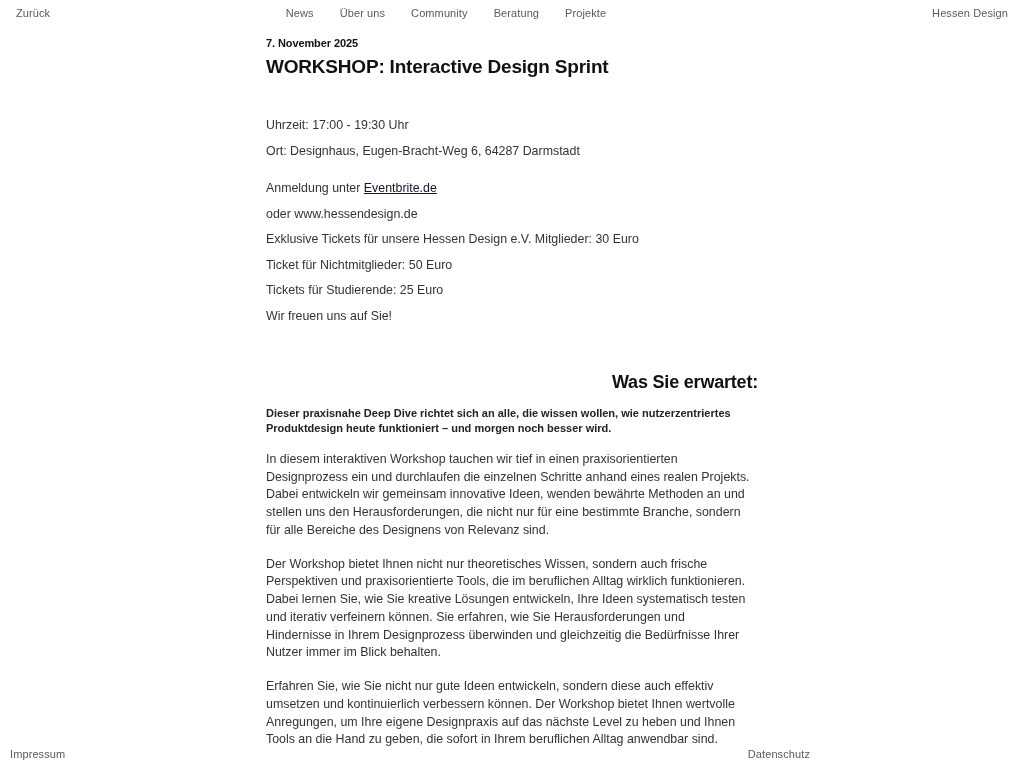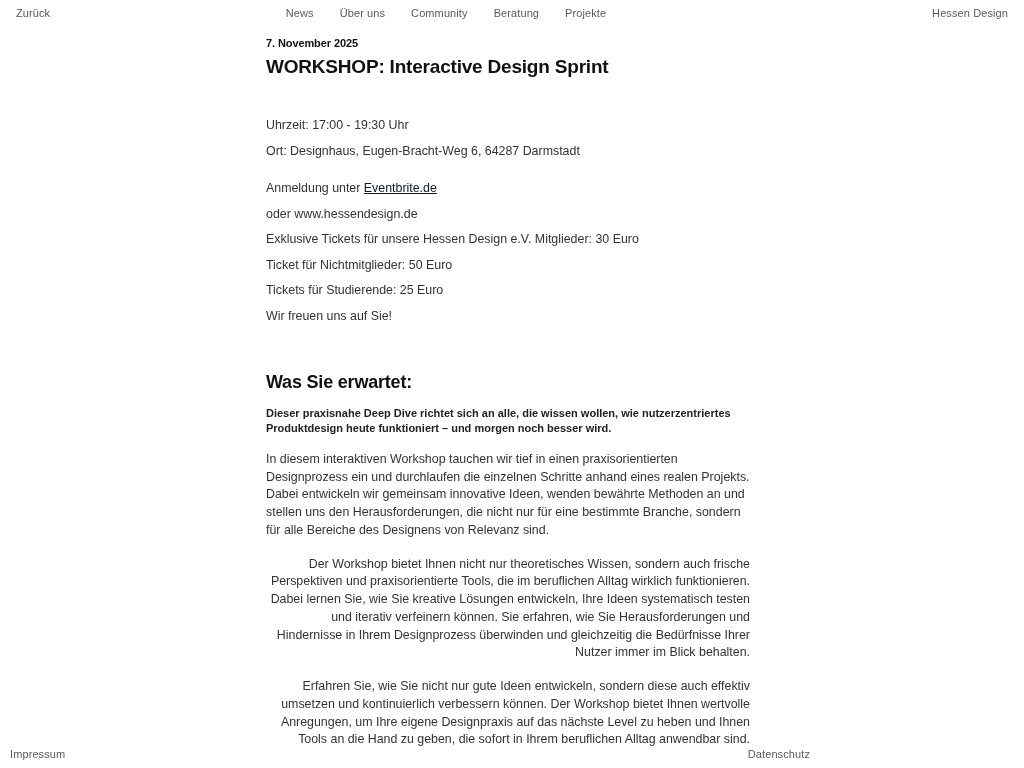--- a/index.html
+++ b/index.html
@@ -106,39 +106,39 @@
   }
 
   .section-heading {
     font-size: 18px;
     font-weight: bold;
     color: #111111;
     margin: 0;
     letter-spacing: -0.2px;
     line-height: 1.25;
   }
-  #was-sie-erwartet-heading { margin-top: 42px; }
+  #was-sie-erwartet-heading { margin-top: 42px; text-align: right; }
 
   .lede {
     font-size: 11px;
     font-weight: bold;
     color: #222222;
     line-height: 1.42;
     margin: 12px 0 0 0;
     width: 490px;
   }
 
   .body-par {
     font-size: 12.4px;
     line-height: 1.43;
     color: #333333;
     margin: 14px 0 0 0;
     width: 484px;
   }
-  .body-par.tight { margin-top: 16px; text-align: right; }
+  .body-par.tight { margin-top: 16px; }
 
   
   .footer {
     position: absolute;
     left: 0;
     bottom: 0;
     width: 824px;
     height: 28px;
   }
   .footer a {

